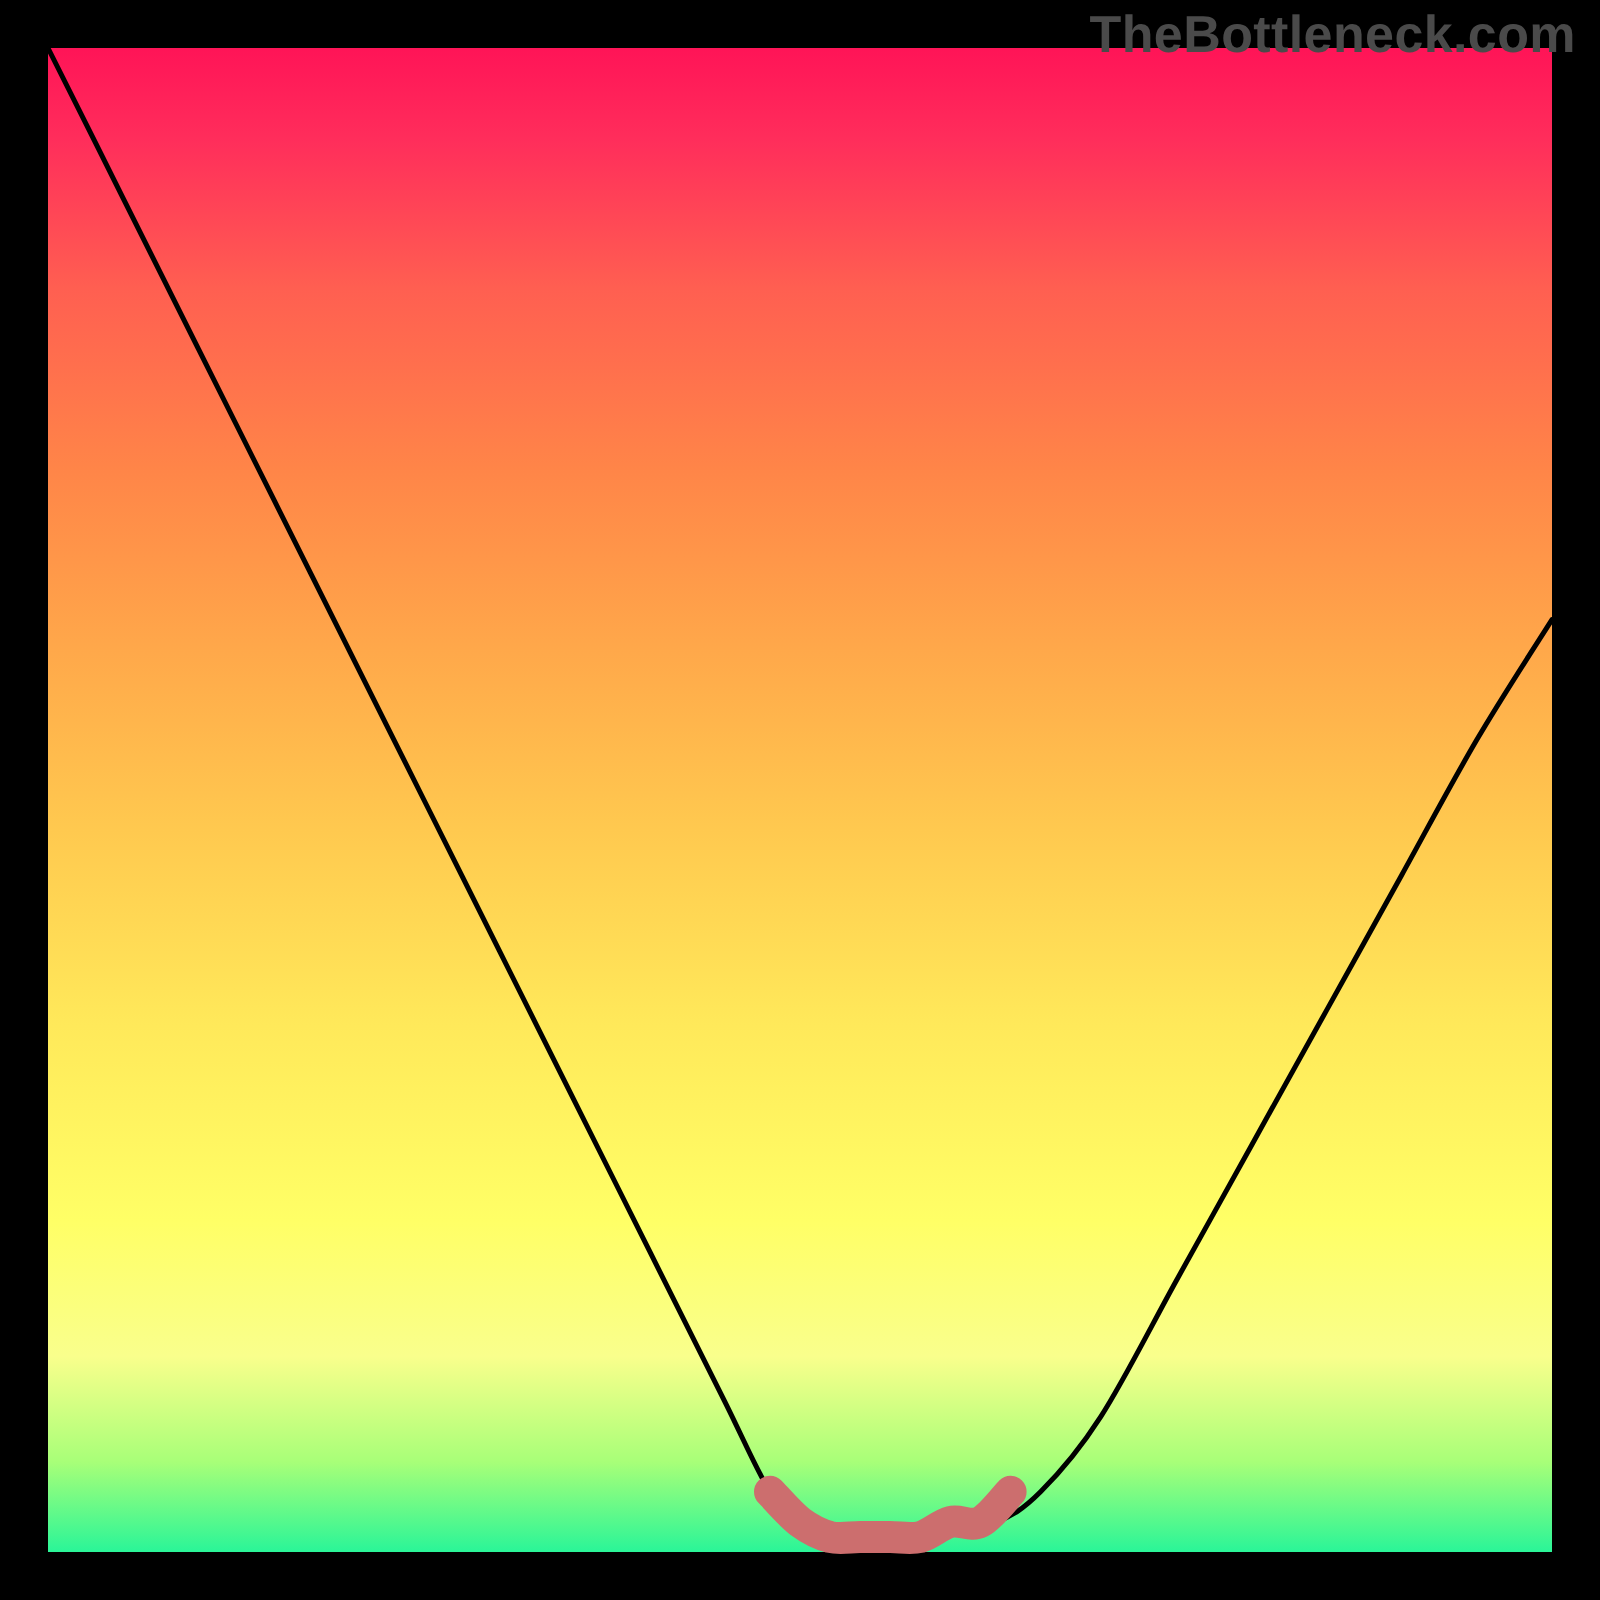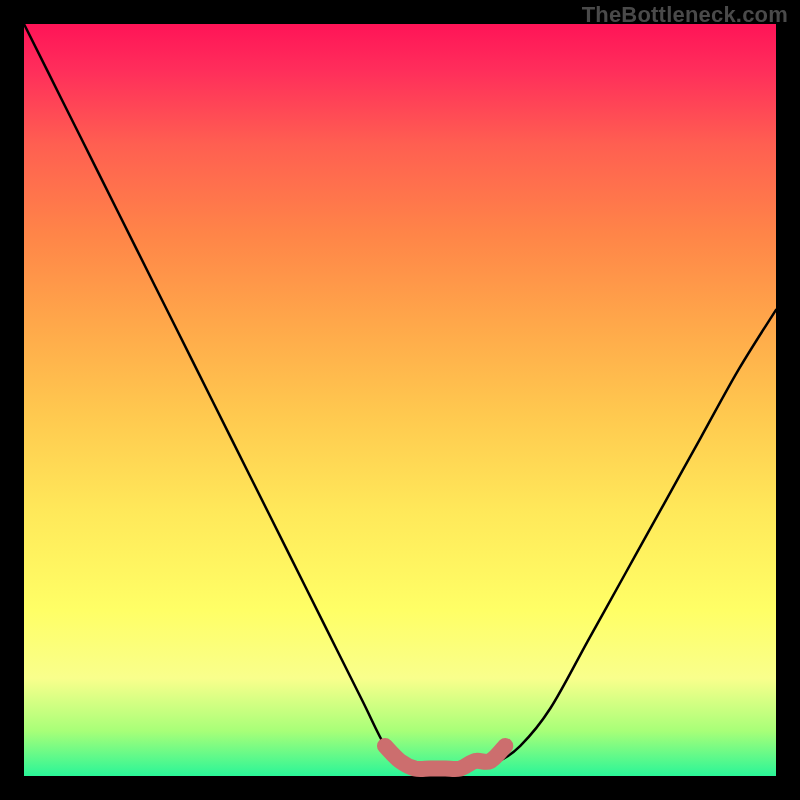--- a/index.html
+++ b/index.html
@@ -40,21 +40,21 @@
       #ff5f51 84%,
       #ff2d5b 94%,
       #ff1457 100%
     );
   }
   .attribution {
     position: absolute;
     top: 2px;
     right: 12px;
     color: #4a4a4a;
-    font-size: 22px;
+    font-size: 26px;
     font-weight: 600;
     letter-spacing: 0.2px;
     pointer-events: none;
     user-select: none;
   }
   svg.curve {
     position: absolute;
     left: 24px;
     top: 24px;
     width: 752px;

